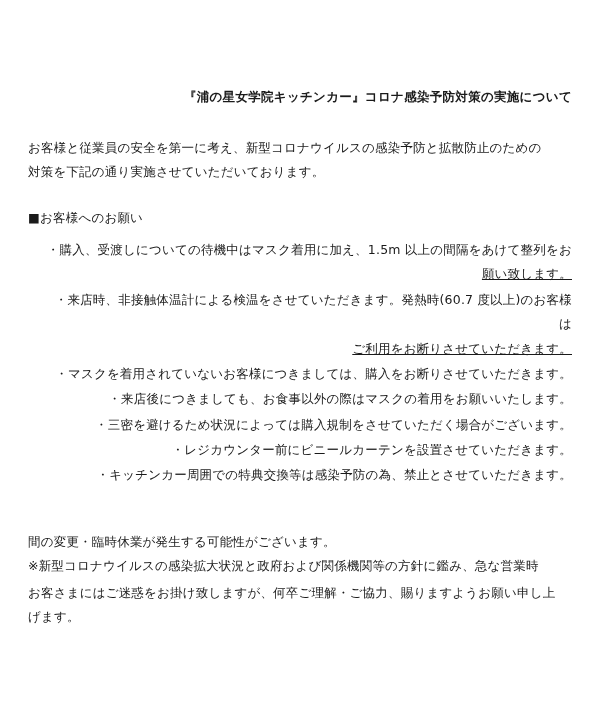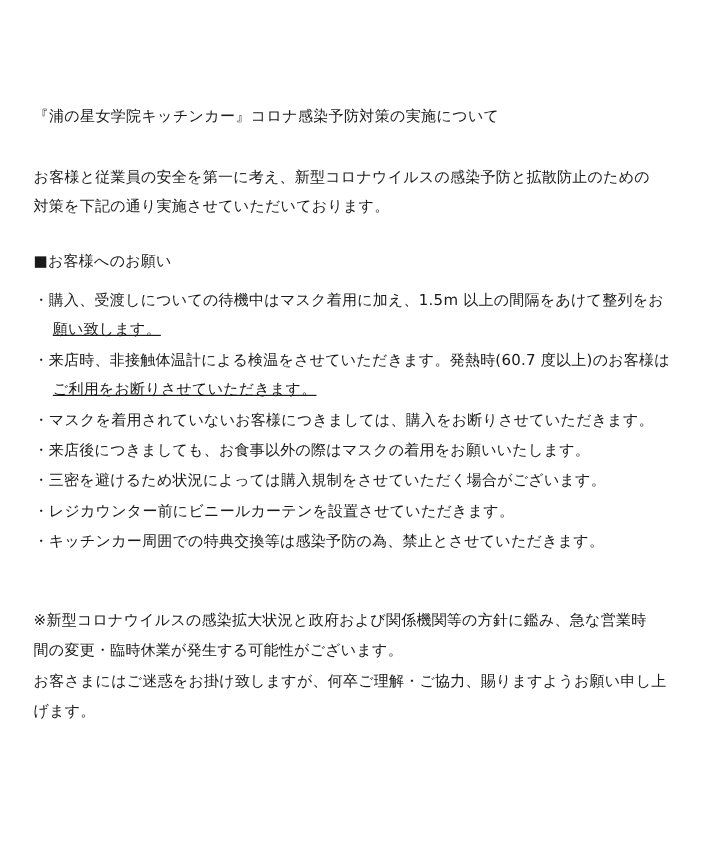--- a/index.html
+++ b/index.html
@@ -16,46 +16,47 @@
   }
   .page {
     position: relative;
     width: 600px;
     height: 705px;
     box-sizing: border-box;
     padding: 0 28px;
   }
   .doc-title {
     margin-top: 88px;
-    text-align: left;
+    text-align: right;
     font-size: 12.5px;
-    font-weight: normal;
+    font-weight: bold;
     letter-spacing: 0.3px;
     line-height: 1.4;
   }
   .intro {
     margin-top: 30px;
     font-size: 12.5px;
     line-height: 1.95;
     letter-spacing: 0.2px;
   }
   .intro .line {
     display: block;
   }
   .section-heading {
     margin-top: 22px;
     font-size: 12.5px;
     line-height: 1.9;
     letter-spacing: 0.2px;
     font-weight: normal;
   }
   .bullet-list {
-    margin: 8px 0 0 0;
+    margin: 8px 0 0 16px;
     padding: 0;
     list-style: none;
+    text-align: right;
   }
   .bullet-list li {
     font-size: 12.5px;
     line-height: 1.95;
     letter-spacing: 0.2px;
     margin-bottom: 1px;
   }
   .bullet-list li .cont {
     display: block;
     padding-left: 16px;
@@ -112,22 +113,22 @@
     <li>
       <span>・レジカウンター前にビニールカーテンを設置させていただきます。</span>
     </li>
     <li>
       <span>・キッチンカー周囲での特典交換等は感染予防の為、禁止とさせていただきます。</span>
     </li>
   </ul>
 
   <div class="closing">
     <p>
+      <span class="cont">間の変更・臨時休業が発生する可能性がございます。</span>
       <span class="cont">※新型コロナウイルスの感染拡大状況と政府および関係機関等の方針に鑑み、急な営業時</span>
-      <span class="cont">間の変更・臨時休業が発生する可能性がございます。</span>
     </p>
     <p>
       <span class="cont">お客さまにはご迷惑をお掛け致しますが、何卒ご理解・ご協力、賜りますようお願い申し上</span>
       <span class="cont">げます。</span>
     </p>
   </div>
 
 </div>
 
 </body></html>

